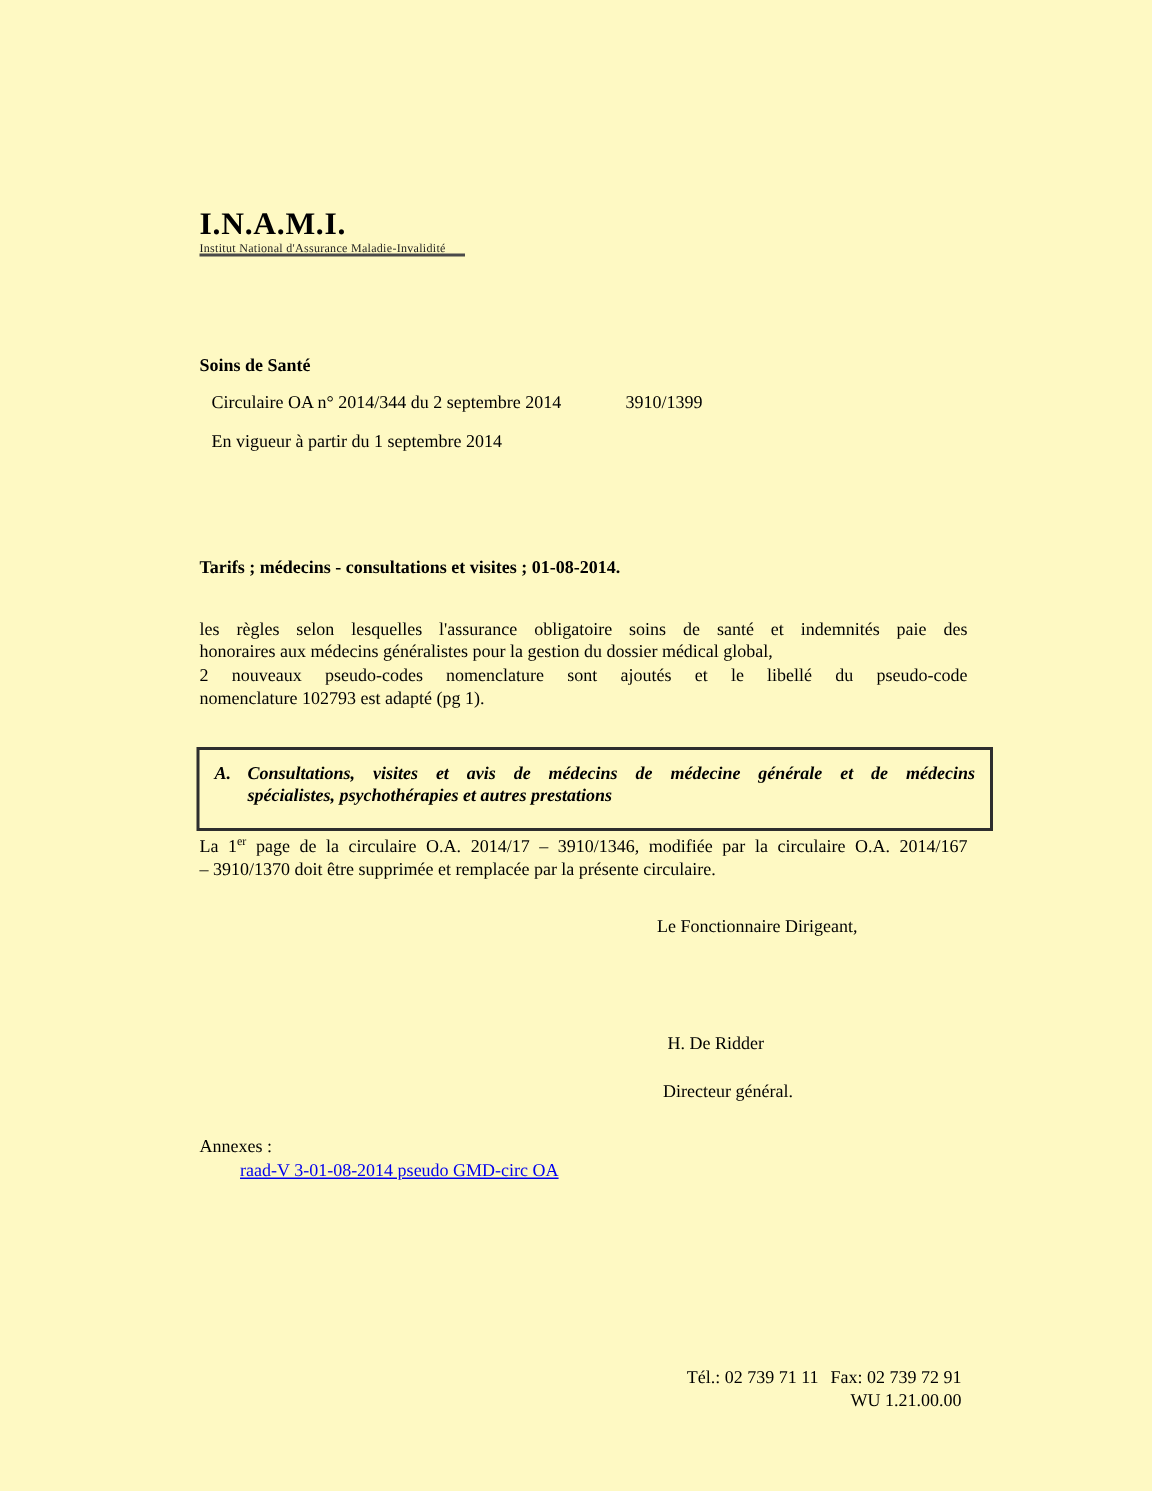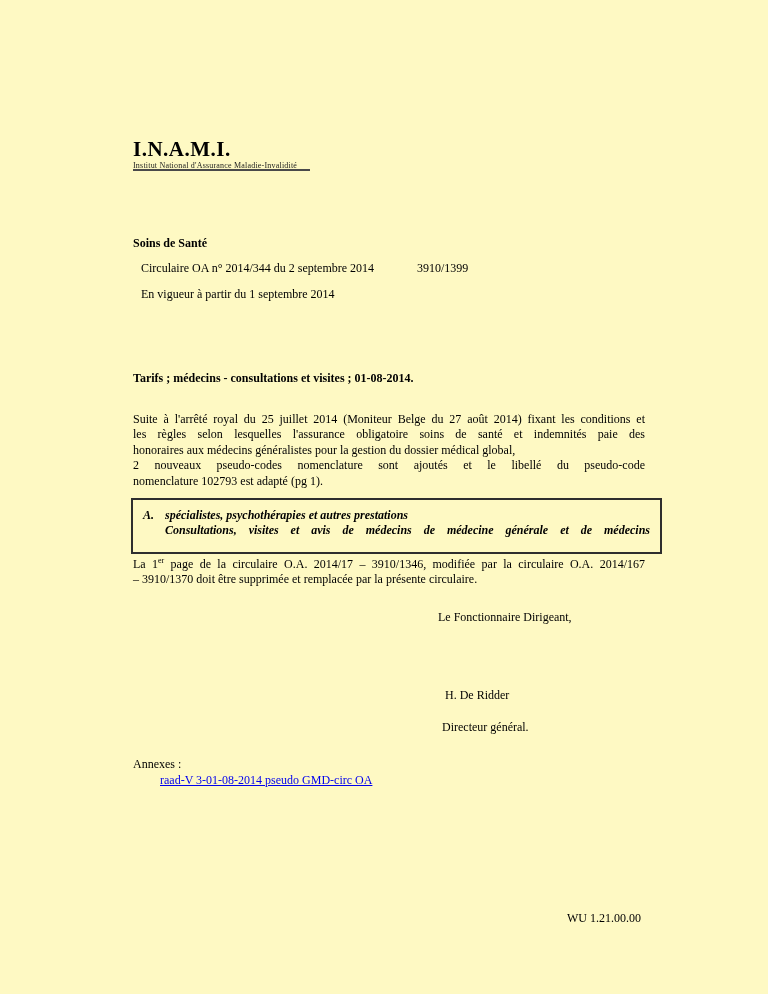--- a/index.html
+++ b/index.html
@@ -69,48 +69,48 @@
   <div class="abs org-sub">Institut National d'Assurance Maladie-Invalidité</div>
 
   <div class="abs dept">Soins de Santé</div>
   <div class="abs circ-line">Circulaire OA n° 2014/344 du 2 septembre 2014</div>
   <div class="abs circ-ref">3910/1399</div>
   <div class="abs vigueur">En vigueur à partir du 1 septembre 2014</div>
 
   <div class="abs subject">Tarifs ; médecins - consultations et visites ; 01-08-2014.</div>
 
   <div class="abs textblock p1">
-    <span class="line j">Suite à l'arrêté royal du 25 juillet 2014 (Moniteur Belge du 27 août 2014) fixant les conditions et</span>
     <span class="line j">les règles selon lesquelles l'assurance obligatoire soins de santé et indemnités paie des</span>
     <span class="line n">honoraires aux médecins généralistes pour la gestion du dossier médical global,</span>
     <span class="line j">2 nouveaux pseudo-codes nomenclature sont ajoutés et le libellé du pseudo-code</span>
     <span class="line n">nomenclature 102793 est adapté (pg 1).</span>
   </div>
 
   <div class="abs box-a">
     <div class="box-inner">
       <span class="box-label">A.</span>
       <span class="box-text">
+        <span class="line j">Consultations, visites et avis de médecins de médecine générale et de médecins</span>
         <span class="line n">spécialistes, psychothérapies et autres prestations</span>
-        <span class="line j">Consultations, visites et avis de médecins de médecine générale et de médecins</span>
       </span>
     </div>
   </div>
 
   <div class="abs textblock p2">
     <span class="line j"><span>La 1</span><sup>er</sup><span> page de la circulaire O.A. 2014/17 – 3910/1346, modifiée par la circulaire O.A. 2014/167</span></span>
     <span class="line n">– 3910/1370 doit être supprimée et remplacée par la présente circulaire.</span>
   </div>
 
   <div class="abs sig-role">Le Fonctionnaire Dirigeant,</div>
   <div class="abs sig-name">H. De Ridder</div>
   <div class="abs sig-title">Directeur général.</div>
 
   <div class="abs annex-label">Annexes :</div>
   <a class="abs annex-link">raad-V 3-01-08-2014 pseudo GMD-circ OA</a>
 
   <div class="abs footer-left">
   </div>
   <div class="abs footer-right">
+    <span class="line"><span>Tél.: 02 739 71 11</span><span class="fax">Fax: 02 739 72 91</span></span>
     <span class="line">WU 1.21.00.00</span>
   </div>
 
 </div>
 
 </body></html>

